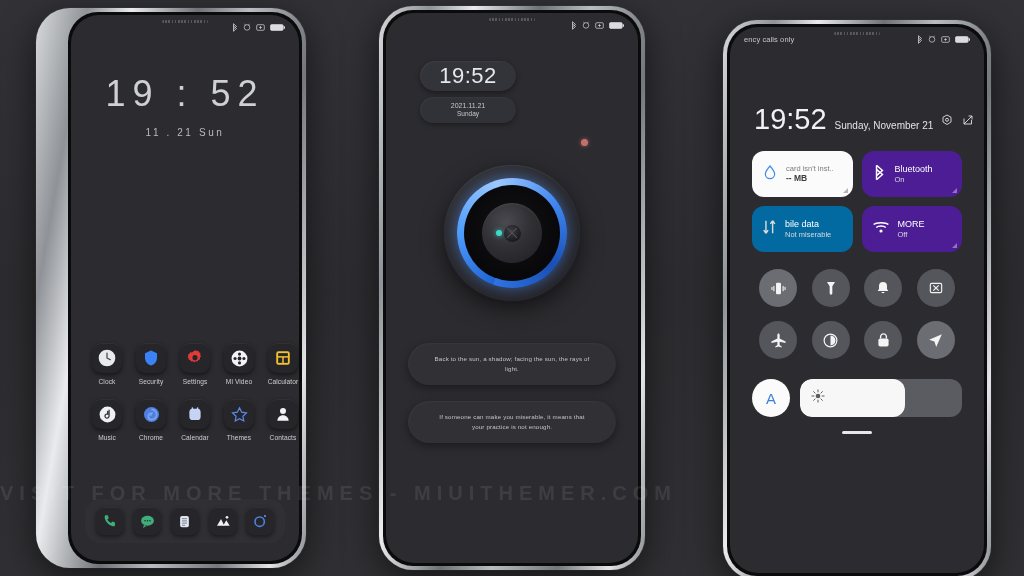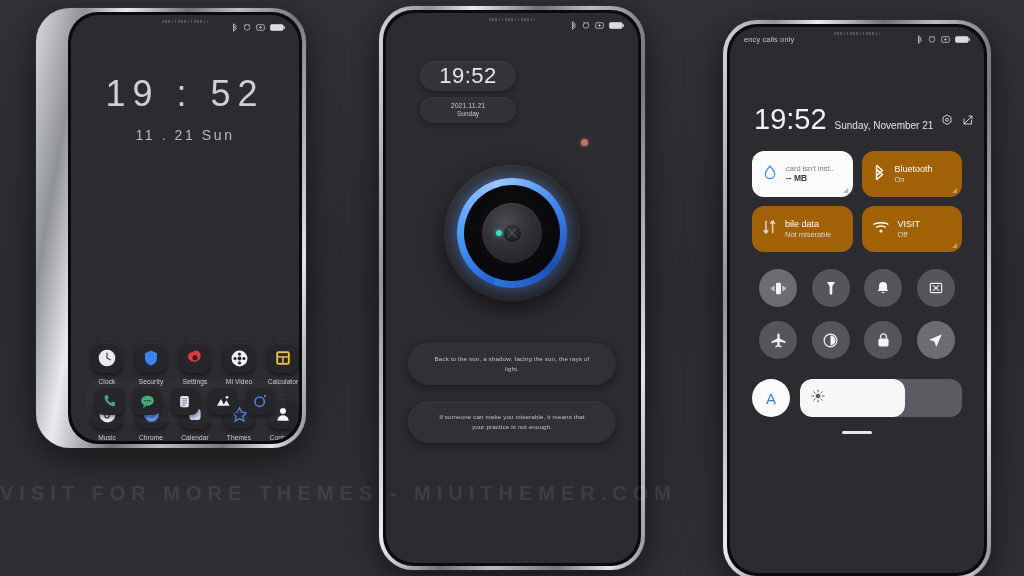--- a/index.html
+++ b/index.html
@@ -40,21 +40,21 @@
   }
   .grille {
     position: absolute; top: 5px; left: 50%;
     transform: translateX(-50%);
     width: 46px; height: 3px;
     border-radius: 2px;
     background: repeating-linear-gradient(90deg,#55585c 0 1.6px,transparent 1.6px 3.2px);
     z-index: 12;
   }
 
-  #phone1 { left: 36px;  top: 8px;  width: 270px; height: 440px; padding-left: 32px; }
+  #phone1 { left: 36px;  top: 8px;  width: 270px; height: 560px; padding-left: 32px; }
   #phone2 { left: 379px; top: 6px;  width: 266px; height: 564px; }
   #phone3 { left: 723px; top: 20px;  width: 268px; height: 560px; }
 
   
   .statusbar {
     position: absolute; top: 0; left: 0; right: 0; height: 24px;
     display: flex; align-items: center; justify-content: space-between;
     padding: 0 14px;
     font-size: 7.5px; color: #d5d5d8; letter-spacing: .1px;
     z-index: 10;
@@ -68,21 +68,21 @@
     position: absolute; top: 58px; left: 0; right: 0;
     text-align: center;
     font-size: 36px; font-weight: 300;
     letter-spacing: 7px;
     color: #cfd0d2;
     font-family: "Liberation Sans", sans-serif;
   }
   .p1-date {
     position: absolute; top: 112px; left: 0; right: 0;
     text-align: center;
-    font-size: 14px; letter-spacing: 2.6px;
+    font-size: 10px; letter-spacing: 2.6px;
     color: #b9babd;
   }
 
   .p1-grid {
     position: absolute; left: 14px; right: 14px; top: 328px;
     display: grid;
     grid-template-columns: repeat(5, 1fr);
     row-gap: 14px;
     justify-items: center;
   }
@@ -213,27 +213,27 @@
   .p3-date { font-size: 10px; color: #e3e3e5; padding-bottom: 3px; }
   .p3-head-icons { display: flex; align-items: center; gap: 9px; padding-bottom: 4px; }
 
   .p3-tiles {
     position: absolute; left: 22px; right: 22px; top: 124px;
     display: grid; grid-template-columns: 1fr 1fr;
     gap: 9px;
   }
   .tile {
     position: relative; height: 46px; border-radius: 12px;
-    background: #a16207;
+    background: #4c1d95;
     display: flex; align-items: center; gap: 8px;
     padding: 0 10px;
     overflow: hidden;
   }
   .tile.on { background: #fbfbfb; }
-  .tile.dim { background: #a16207; }
+  .tile.dim { background: #0369a1; }
   .tile-txt { display: flex; flex-direction: column; line-height: 1.2; min-width: 0; }
   .tile-title { font-size: 9px; color: #fff; font-weight: 400; white-space: nowrap; }
   .tile-sub { font-size: 7.5px; color: #d8d9db; white-space: nowrap; }
   .tile.on .tile-title { color: #7b7b7e; font-size: 7.5px; }
   .tile.on .tile-sub { color: #3b3b3e; font-size: 8.5px; font-weight: 700; }
   .tile-corner {
     position: absolute; right: 5px; bottom: 4px;
     width: 0; height: 0;
     border-left: 5px solid transparent;
     border-bottom: 5px solid rgba(255,255,255,.38);
@@ -643,21 +643,21 @@
 
           <div class="tile">
             <span>
               <svg width="18" height="14" viewBox="0 0 22 17">
                   <path d="M2 5.5 C5 2.5 17 2.5 20 5.5" stroke="#ffffff" stroke-width="1.8" fill="none"></path>
                   <path d="M5.2 9 C7.5 6.8 14.5 6.8 16.8 9" stroke="#ffffff" stroke-width="1.8" fill="none"></path>
                   <circle cx="11" cy="13.4" r="1.9" fill="#ffffff"></circle>
                 </svg>
             </span>
             <span class="tile-txt">
-              <span class="tile-title">VISIT</span>
+              <span class="tile-title">MORE</span>
               <span class="tile-sub">Off</span>
             </span>
             <span class="tile-corner"></span>
           </div>
 
         </div>
 
         <div class="p3-toggles">
           <div class="toggle">
             <svg width="17" height="17" viewBox="0 0 24 24">

